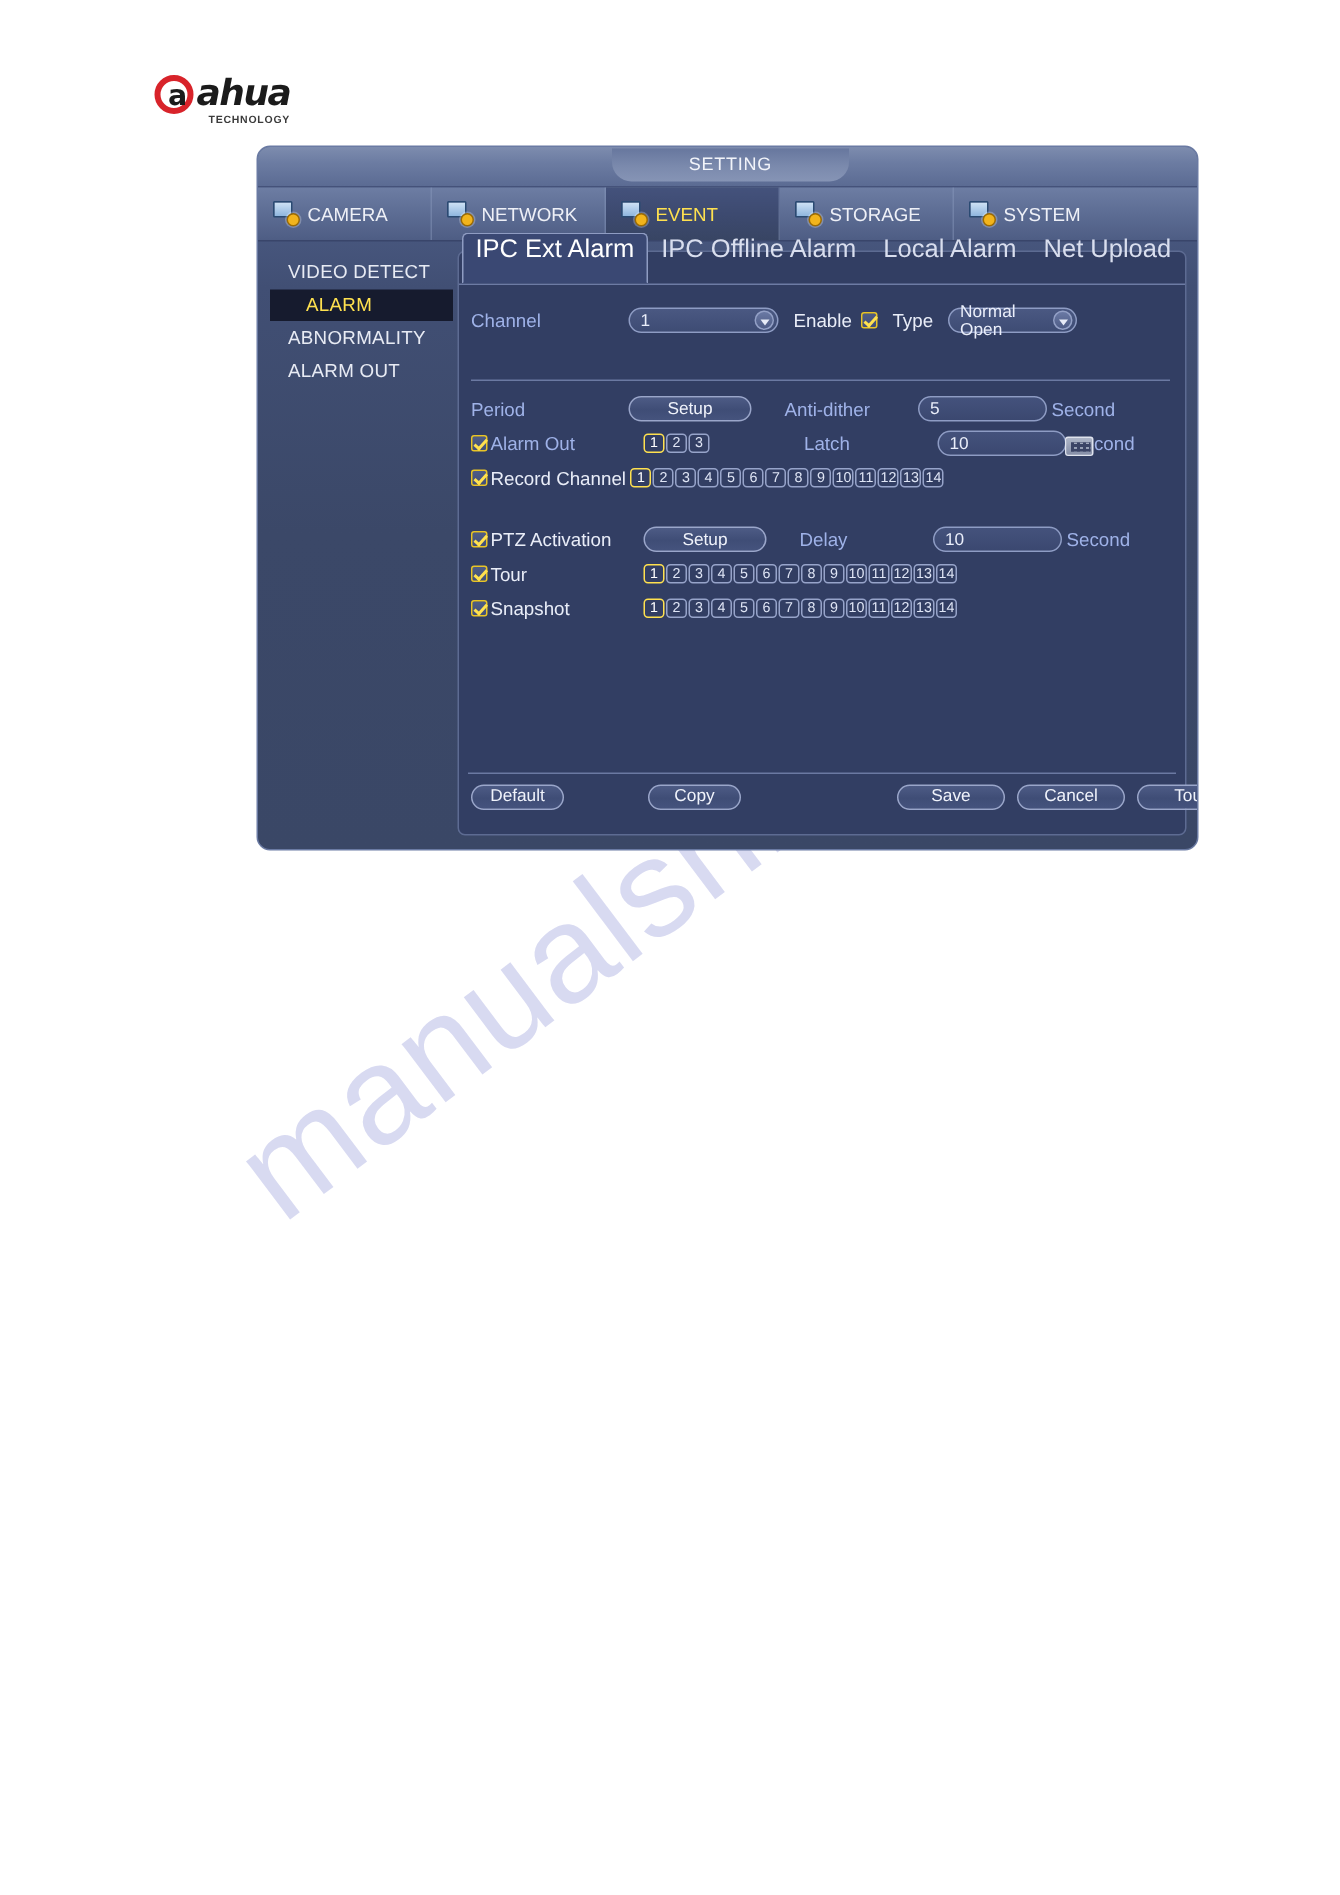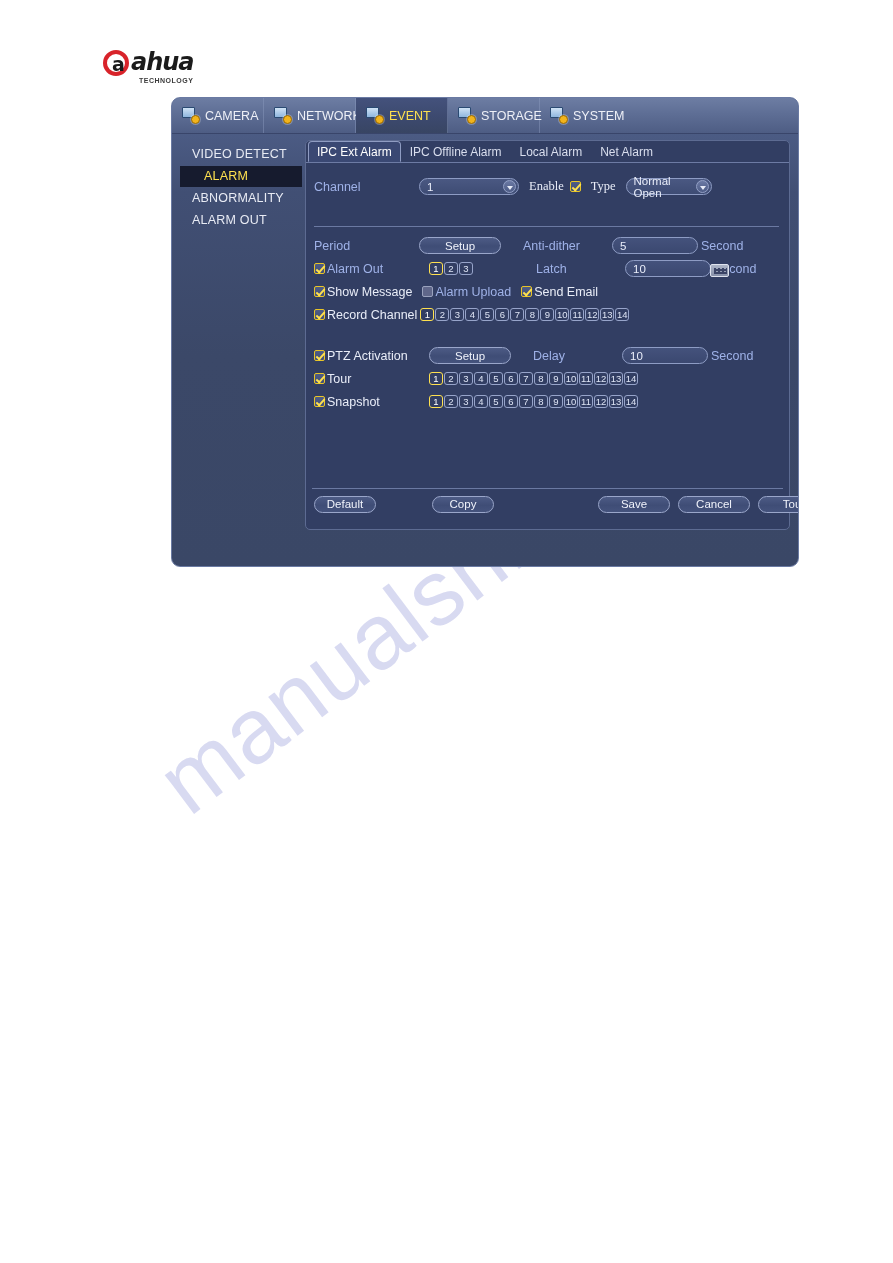--- a/index.html
+++ b/index.html
@@ -119,21 +119,21 @@
   .tabstrip {
     position: relative;
     height: 36px;
     background: linear-gradient(180deg,#6d7da3 0%,#5e6e95 45%,#4e5d84 100%);
     display: flex;
     border-bottom: 1px solid #39456a;
   }
   .nav-tab {
     position: relative;
     flex: 0 0 auto;
-    width: 92px;
+    width: 116px;
     display: flex;
     align-items: center;
     gap: 5px;
     padding-left: 10px;
     color: #eef0f7;
     font-size: 12.5px;
     border-right: 1px solid rgba(140,155,190,.45);
   }
   .nav-tab:last-child { border-right: none; }
   .nav-tab.active {
@@ -187,41 +187,41 @@
 
   
   .inner-tabs {
     display: flex;
     align-items: flex-end;
     height: 22px;
     padding-left: 2px;
     border-bottom: 1px solid #6d7ba4;
   }
   .itab {
-    height: 21px;
+    height: 34px;
     line-height: 20px;
     padding: 0 8px;
-    font-size: 12px;
+    font-size: 17px;
     color: #d9deee;
     border: 1px solid transparent;
     border-radius: 4px 4px 0 0;
     white-space: nowrap;
   }
   .itab.active {
     background: #3a4873;
     color: #ffffff;
     border-color: #8f9cc2;
     border-bottom-color: #3a4873;
   }
 
   .content { padding: 8px 10px 0 8px; position: relative; height: 356px; }
 
   .row { display: flex; align-items: center; height: 23px; }
   .lbl { color: #9fb2e8; font-size: 12.5px; }
-  .lbl.white { color: #e9edf8; font-family: Liberation Serif, serif; }
+  .lbl.white { color: #e9edf8; }
 
   
   .dropdown {
     height: 17px;
     background: linear-gradient(180deg,#4a5882 0%,#3e4c74 100%);
     border: 1px solid #8e9cc4;
     border-radius: 9px;
     display: inline-flex;
     align-items: center;
     position: relative;
@@ -371,20 +371,23 @@
   <div class="logo-text">ahua</div>
   <div class="logo-sub">TECHNOLOGY</div>
 </div>
 
 <div class="watermark">
   <span>manualshive.com</span>
 </div>
 
 <div class="window">
 
+  <div class="titlebar">
+    <div class="title-pill">SETTING</div>
+  </div>
 
   <div class="tabstrip">
     <div class="nav-tab">
       <span class="nav-icon">
           <span class="scr"></span>
           <span class="gear"></span>
         </span>
       <span>CAMERA</span>
     </div>
     <div class="nav-tab">
@@ -425,21 +428,21 @@
       <div class="side-item">ABNORMALITY</div>
       <div class="side-item">ALARM OUT</div>
     </div>
 
     <div class="panel">
 
       <div class="inner-tabs">
         <div class="itab active">IPC Ext Alarm</div>
         <div class="itab">IPC Offline Alarm</div>
         <div class="itab">Local Alarm</div>
-        <div class="itab">Net Alarm</div>
+        <div class="itab">Net Upload</div>
       </div>
 
       <div class="content">
 
         <div class="row" style="margin-top:4px;">
           <span class="lbl" style="width:105px">Channel</span>
           <span class="dropdown" style="width:100px">
             <span>1</span>
             <span class="arrow"></span>
           </span>
@@ -473,34 +476,20 @@
             <span class="chan">3</span>
           </span>
           <span class="lbl" style="margin-left:63px;width:89px">Latch</span>
           <span class="textbox" style="width:86px">10</span>
           <span class="lbl" style="margin-left:3px;position:relative;">
             <span>Second</span>
             <span class="keyicon" style="position:absolute;left:-4px;top:2px;"></span>
           </span>
         </div>
 
-        <div class="row">
-          <span class="chkrow">
-            <span class="chk on"></span>
-            <span class="t white">Show Message</span>
-          </span>
-          <span class="chkrow">
-            <span class="chk dim"></span>
-            <span class="t">Alarm Upload</span>
-          </span>
-          <span class="chkrow">
-            <span class="chk on"></span>
-            <span class="t white">Send Email</span>
-          </span>
-        </div>
 
         <div class="row">
           <span class="chkrow" style="margin-right:3px">
             <span class="chk on"></span>
             <span class="t white">Record Channel</span>
           </span>
           <span class="chanlist">
               <span class="chan sel">1</span>
               <span class="chan">2</span>
               <span class="chan">3</span>

